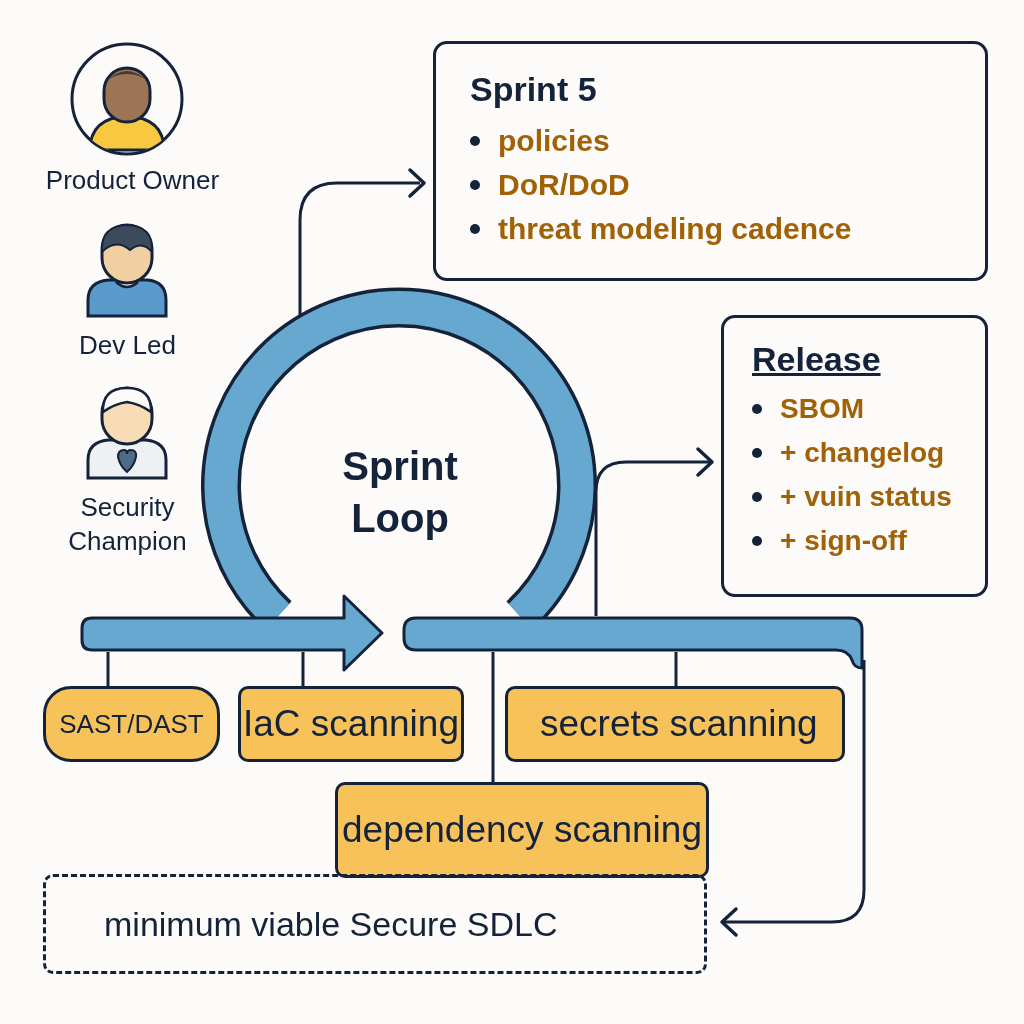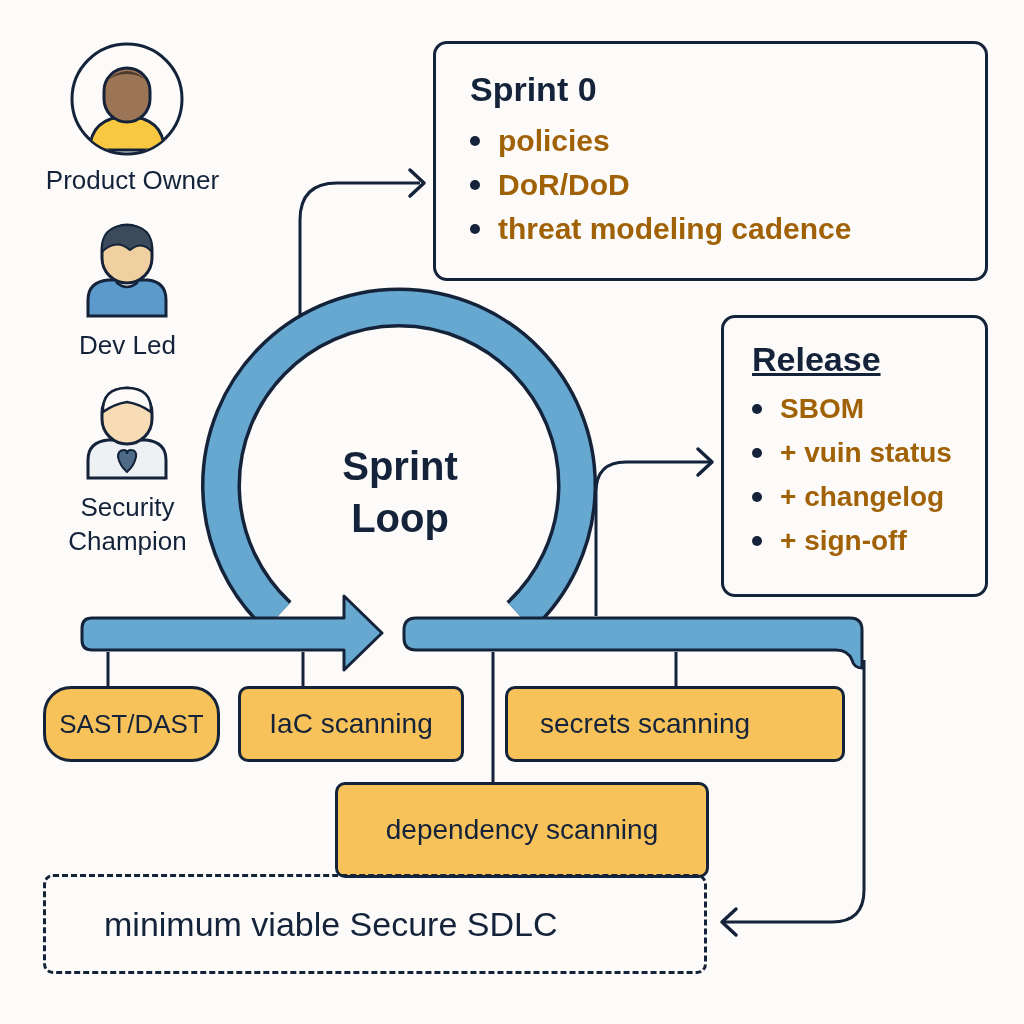--- a/index.html
+++ b/index.html
@@ -27,21 +27,21 @@
   }
   .card li::before {
     content: ""; position: absolute; left: 0; top: 50%;
     width: 10px; height: 10px; margin-top: -5px; border-radius: 50%;
     background: #14233a;
   }
   .tool {
     position: absolute; background: #f8c25a; border: 3px solid #14233a;
     border-radius: 10px; box-sizing: border-box;
     display: flex; align-items: center; justify-content: center;
-    font-size: 28px; color: #14233a;
+    font-size: 37px; color: #14233a;
   }
   .sdlc {
     position: absolute; left: 43px; top: 874px; width: 664px; height: 100px;
     border: 3px dashed #14233a; border-radius: 10px; box-sizing: border-box;
     display: flex; align-items: center; padding-left: 58px;
     font-size: 34px; color: #14233a;
   }
   .loop-label {
     position: absolute; left: 300px; top: 440px; width: 200px;
     text-align: center; font-size: 40px; font-weight: bold; line-height: 52px;
@@ -102,34 +102,34 @@
 </svg>
 
 <div class="role-label" style="left:20px; top:163px; width:225px;">Product Owner</div>
 <div class="role-label" style="left:40px; top:328px; width:175px;">Dev Led</div>
 <div class="role-label" style="left:40px; top:490px; width:175px;text-align:center;">
   <div>Security</div>
   <div>Champion</div>
 </div>
 
 <div class="card" style="left:433px; top:41px; width:555px; height:240px; padding:26px 0 0 34px;">
-  <h2 style="margin-bottom:10px;">Sprint 0</h2>
+  <h2 style="margin-bottom:10px;">Sprint 5</h2>
   <ul>
     <li style="line-height:44px;">policies</li>
     <li style="line-height:44px;">DoR/DoD</li>
     <li style="line-height:44px;">threat modeling cadence</li>
   </ul>
 </div>
 
 <div class="card" style="left:721px; top:315px; width:267px; height:282px; padding:22px 0 0 28px;">
   <h2 style="margin-bottom:8px;text-decoration:underline;">Release</h2>
   <ul>
     <li style="line-height:44px; font-size:28px;">SBOM</li>
+    <li style="line-height:44px; font-size:28px;">+ changelog</li>
     <li style="line-height:44px; font-size:28px;">+ vuin status</li>
-    <li style="line-height:44px; font-size:28px;">+ changelog</li>
     <li style="line-height:44px; font-size:28px;">+ sign-off</li>
   </ul>
 </div>
 
 <div class="loop-label">
   <div>Sprint</div>
   <div>Loop</div>
 </div>
 
 <div class="tool" style="left:43px; top:686px; width:177px; height:76px; font-size:26px;border-radius:28px;">SAST/DAST</div>

